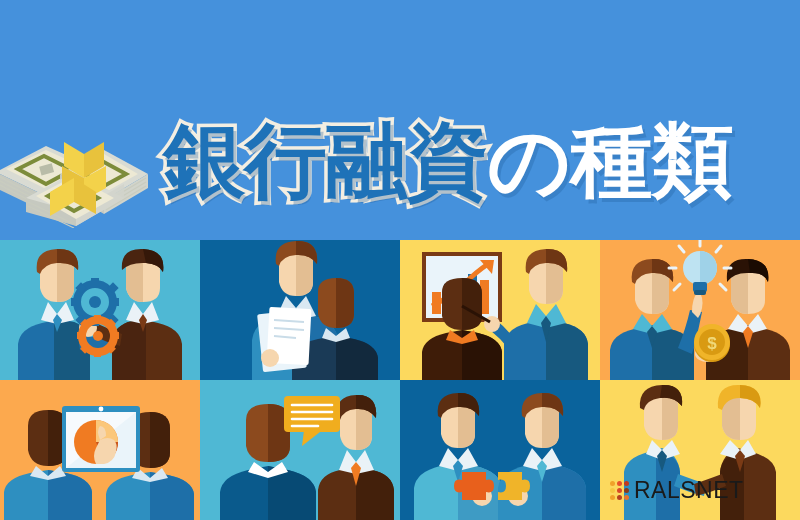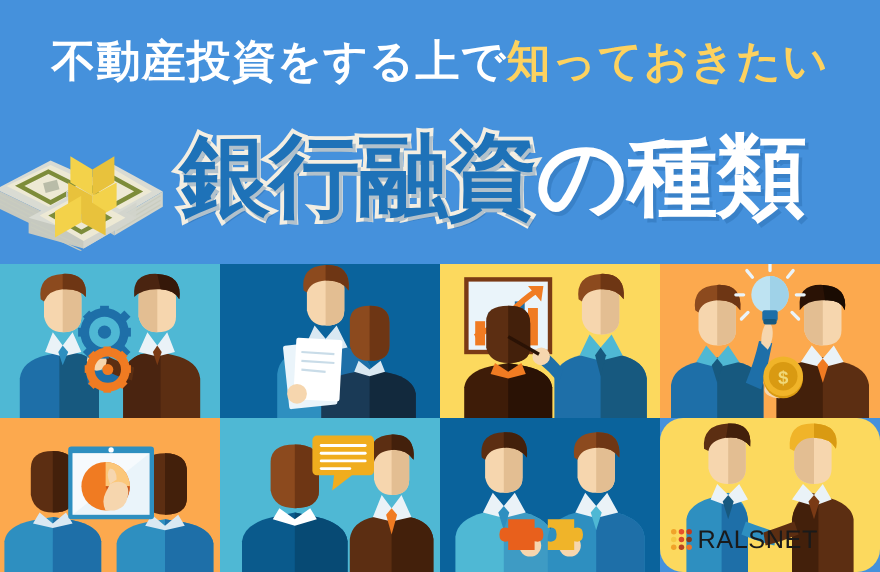--- a/index.html
+++ b/index.html
@@ -69,23 +69,20 @@
     font-family:"Liberation Sans","DejaVu Sans",sans-serif;
   }
 </style>
 </head>
 <body>
 
 <div id="banner">
 
   <div id="header">
 
-    <div id="headline">
-      <span class="seg-white">不動産投資をする上で</span><span class="seg-yellow">知っておきたい</span>
-    </div>
 
     <div id="titlerow">
 
       <span style="flex:0 0 auto;margin-right:6px;margin-top:22px;">
         <svg class="money-icon" width="166" height="112" viewBox="0 0 166 112" aria-hidden="true">
 
           <g>
             <path d="M8 56 L58 30 L112 54 L62 82 Z" fill="#D9DBD3"></path>
             <path d="M8 56 L8 72 L62 98 L62 82 Z" fill="#C6C9C0"></path>
             <path d="M62 82 L62 98 L112 70 L112 54 Z" fill="#D1D4CB"></path>
@@ -440,21 +437,21 @@
           <circle cx="118" cy="116" r="10" fill="#F6D6AE"></circle>
         </g>
 
         <g>
           <path d="M62 92 L86 92 L86 100 Q94 98 94 106 Q94 114 86 112 L86 120 L62 120 L62 112 Q54 114 54 106 Q54 98 62 100 Z" fill="#E8601C"></path>
           <path d="M98 92 L122 92 L122 100 Q130 98 130 106 Q130 114 122 112 L122 120 L98 120 L98 112 Q106 114 106 106 Q106 98 98 100 Z" fill="#F0B429"></path>
         </g>
       </svg>
     </div>
 
-    <div class="tile" style="background:#FCD95E;border-radius:21px;">
+    <div class="tile" style="background:#FCD95E;">
       <svg viewBox="0 0 200 140" aria-hidden="true">
 
         <g>
           <path d="M24 140 L24 92 Q26 78 48 72 L62 68 Q78 74 80 92 L80 140 Z" fill="#2E8FC0"></path>
           <path d="M56 140 L56 69 Q78 74 80 92 L80 140 Z" fill="#1E6FA8"></path>
           <path d="M44 26 Q44 10 62 10 Q78 10 78 27 L78 46 Q78 60 62 60 Q47 60 44 46 Z" fill="#F6D6AE"></path>
           <path d="M62 10 Q78 10 78 27 L78 46 Q78 60 62 60 Z" fill="#E3BE92"></path>
           <path d="M40 28 Q38 6 62 5 Q84 4 82 26 Q74 16 60 18 Q46 20 44 30 Z" fill="#5C2E12"></path>
           <path d="M62 5 Q84 4 82 26 Q74 16 60 18 Z" fill="#43200B"></path>
           <path d="M52 60 L62 70 L72 60 L80 74 L62 80 L46 74 Z" fill="#EAF2F7"></path>

